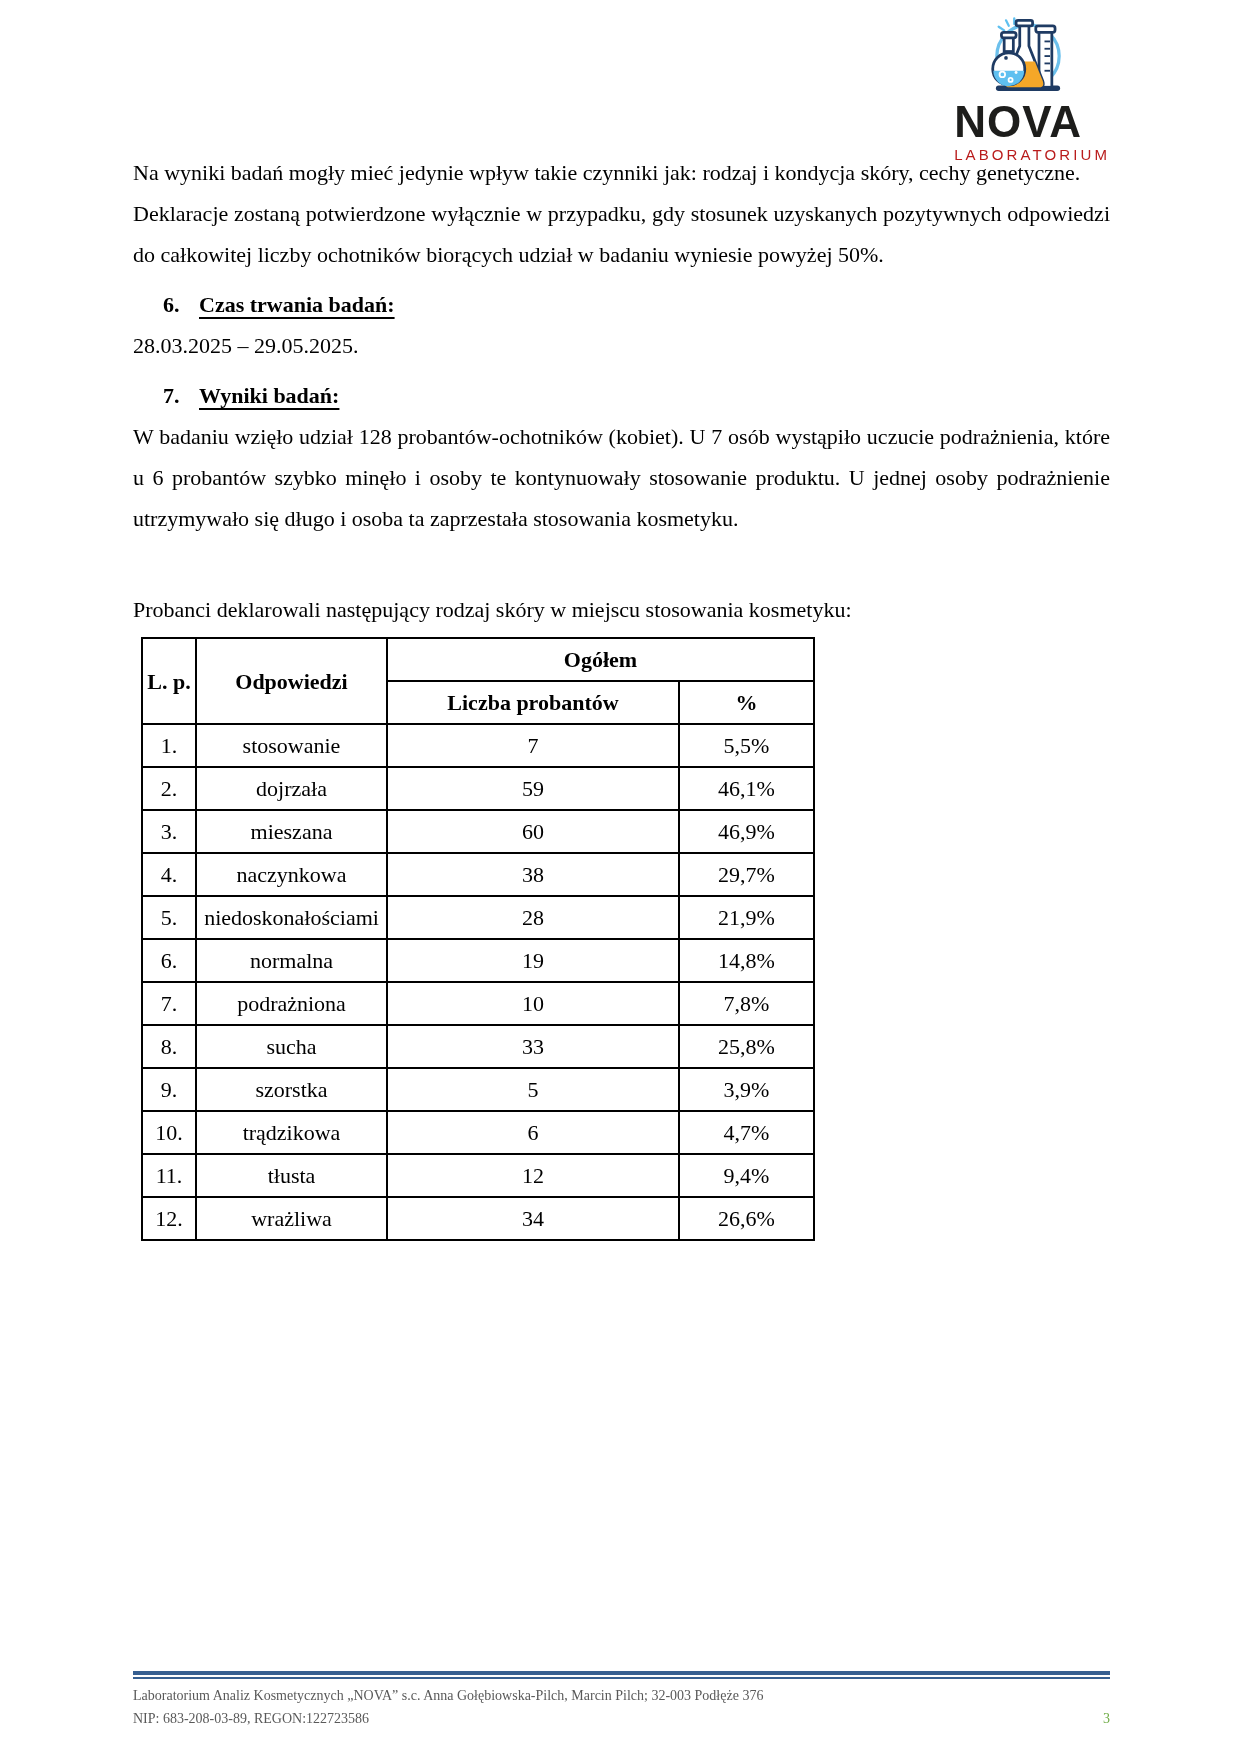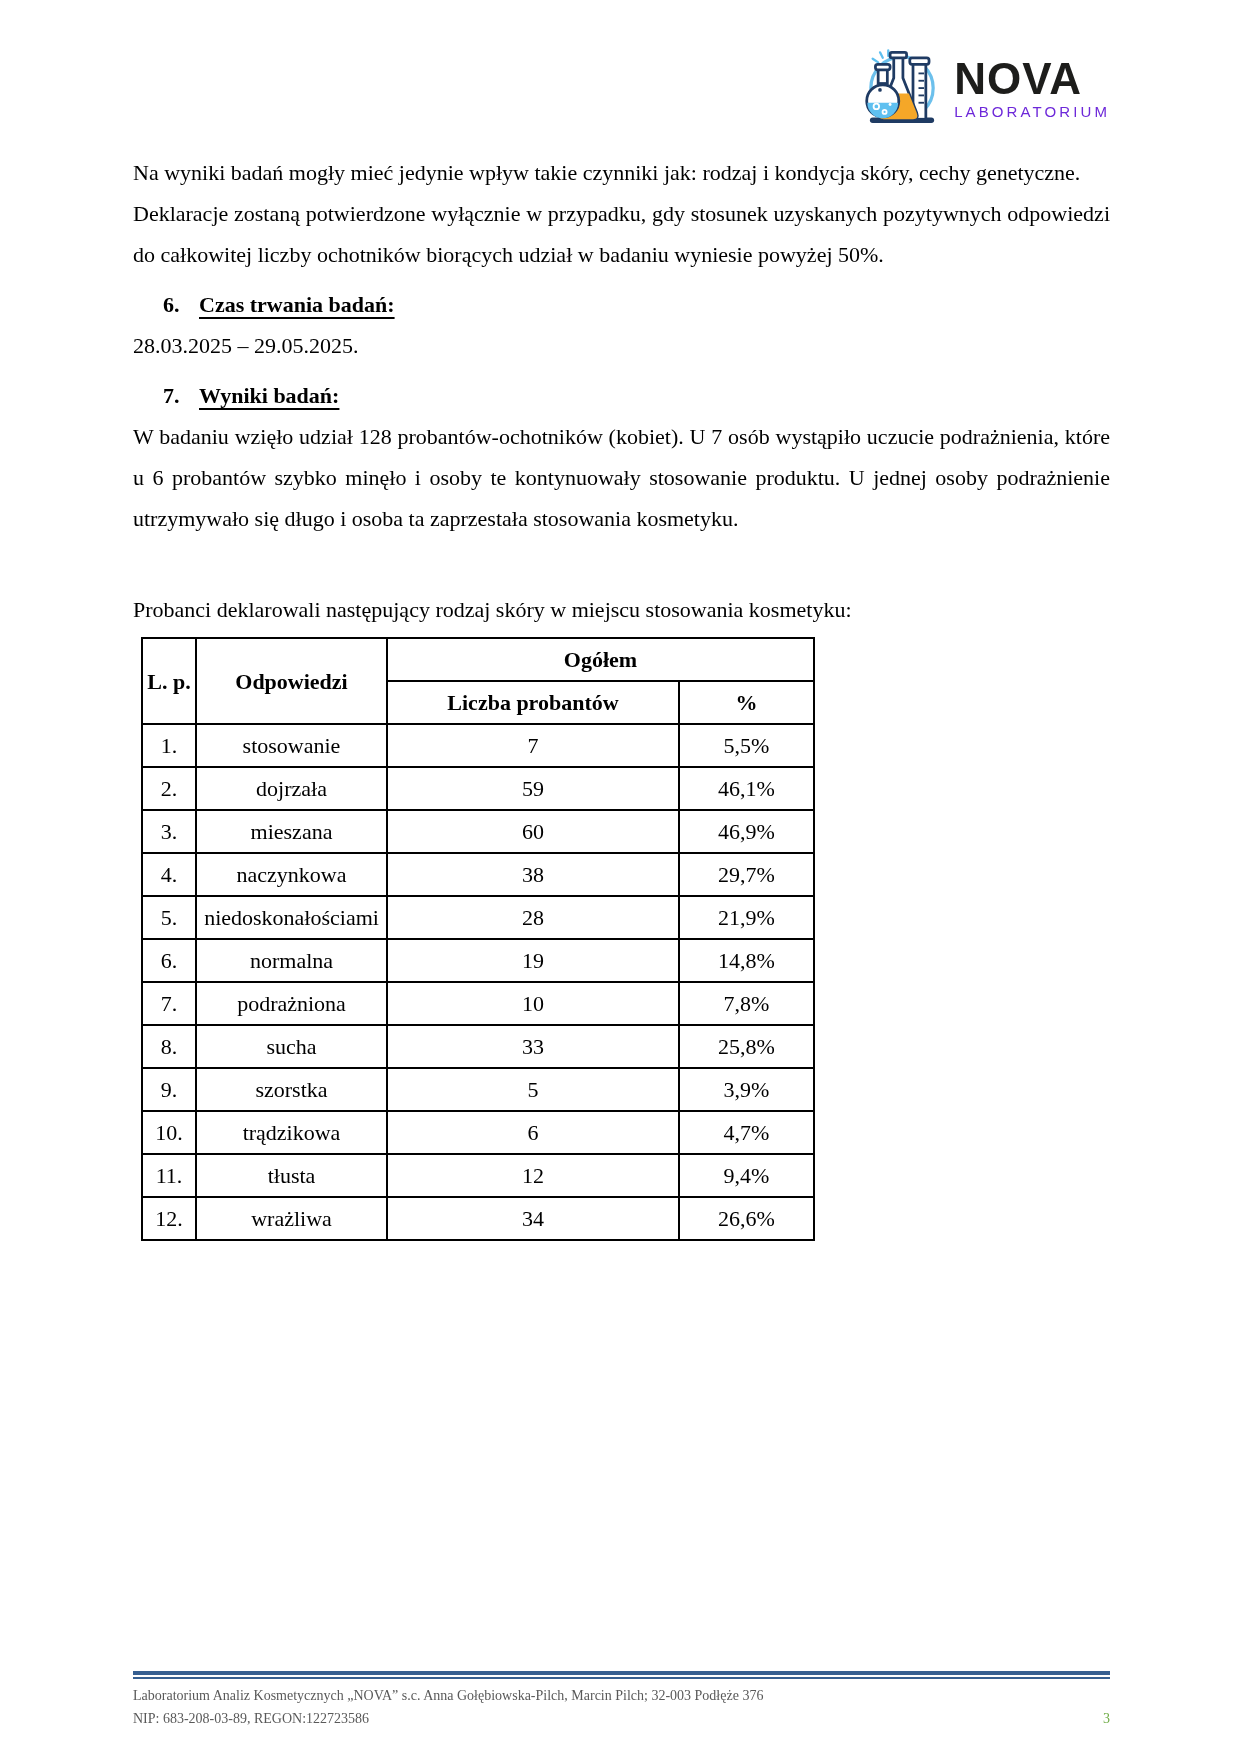--- a/index.html
+++ b/index.html
@@ -16,29 +16,29 @@
   .content { position:absolute; left:133px; right:131px; top:0; }
 
   
   .logo-row {
     padding-top:46px;
     height:132px;
     display:flex;
     justify-content:flex-end;
     align-items:center;
   }
-  .logo-lockup { display:flex; align-items:center; }
+  .logo-lockup { display:flex; align-items:center;flex-direction:column; }
   .logo-icon svg { display:block; }
   .logo-text { margin-left:8px; font-family:"Liberation Sans","DejaVu Sans",sans-serif; }
   .logo-name {
     font-size:44px; font-weight:700; color:#1d1d1b;
     letter-spacing:1px; line-height:44px;
   }
   .logo-sub {
-    font-size:15px; color:#6d28d9; letter-spacing:3.1px;
+    font-size:15px; color:#b91c1c; letter-spacing:3.1px;
     line-height:18px; margin-top:2px;
   }
 
   
   .bodytext { font-size:22px; line-height:41px; }
   .para { text-align:justify; }
   .para-first { margin-top:20px; }
 
   .heading { margin-top:9px; padding-left:30px; font-weight:700; }
   .heading .h-num { display:inline-block; min-width:22px; margin-right:14px; }

